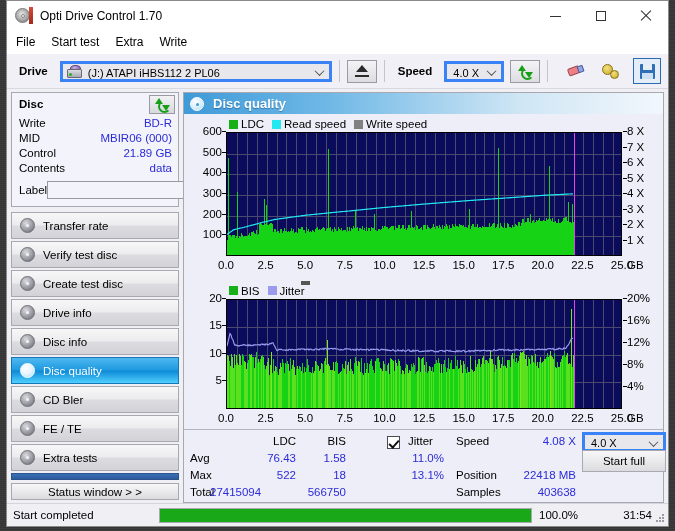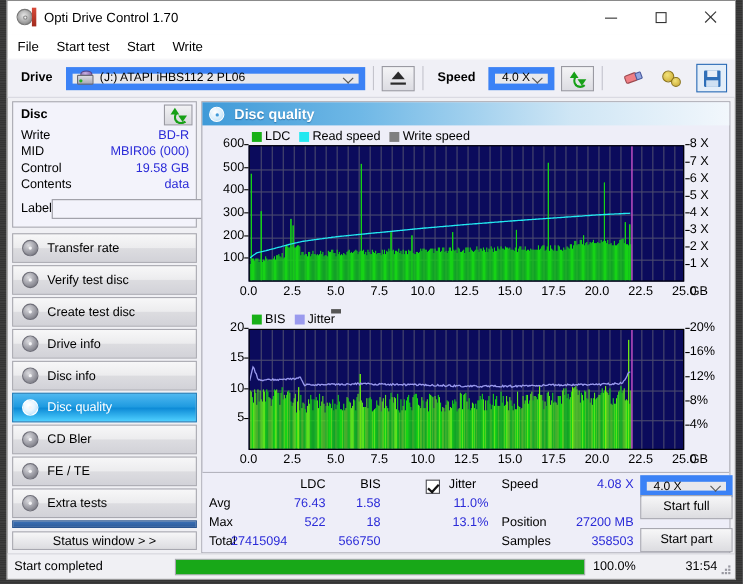--- a/index.html
+++ b/index.html
@@ -69,22 +69,22 @@
   .menu-item{font-size:12px;color:#000;margin-right:16px;}
   
   .toolbar{
     flex:0 0 auto;height:34px;background:#f0f0f6;
     border-top:1px solid #ffffff;
     display:flex;align-items:center;padding:0 6px;
     border-bottom:1px solid #d8d8e0;
   }
   .tb-label{font-weight:bold;font-size:11.5px;color:#000;margin:0 12px 0 6px;}
   .combo{
-    height:21px;background:#e8e8ec;border:6px solid #3b82f6;
-    display:flex;align-items:center;box-sizing:border-box;
+    height:21px;background:#e8e8ec;border:3px solid #3b82f6;
+    display:flex;align-items:flex-end;box-sizing:border-box;
     font-size:11px;color:#000;position:relative;
   }
   .combo .chev{
     position:absolute;right:6px;top:50%;margin-top:-2px;
     width:7px;height:7px;
   }
   .combo .chev:before{
     content:"";position:absolute;left:0;top:0;width:6px;height:6px;
     border-right:1.4px solid #555;border-bottom:1.4px solid #555;
     transform:rotate(45deg) translate(-1px,-1px);
@@ -316,21 +316,21 @@
         </div>
       <div class="win-btn">
           <span class="g-close"></span>
         </div>
     </div>
   </div>
 
   <div class="menubar">
     <div class="menu-item">File</div>
     <div class="menu-item">Start test</div>
-    <div class="menu-item">Start</div>
+    <div class="menu-item">Extra</div>
     <div class="menu-item">Write</div>
   </div>
 
   <div class="toolbar">
     <div class="tb-label">Drive</div>
     <div class="combo drive-combo">
       <span class="drive-icon">
         <span class="top"></span>
           <span class="body"></span>
           <span class="led"></span>
@@ -392,21 +392,21 @@
           <div class="disc-row">
             <span class="k">Write</span>
             <span class="v">BD-R</span>
           </div>
           <div class="disc-row">
             <span class="k">MID</span>
             <span class="v">MBIR06 (000)</span>
           </div>
           <div class="disc-row">
             <span class="k">Control</span>
-            <span class="v">19.58 GB</span>
+            <span class="v">21.89 GB</span>
           </div>
           <div class="disc-row">
             <span class="k">Contents</span>
             <span class="v">data</span>
           </div>
           <div class="label-row">
             <span class="k">Label</span>
             <input class="label-input" type="text" value="" style="">
             <span class="cd-btn">
               <span class="cd-g"></span>
@@ -1369,29 +1369,28 @@
             <div class="st v" style="left:112px;top:22px;width:50px;text-align:right">1.58</div>
             <div class="st v" style="left:112px;top:39px;width:50px;text-align:right">18</div>
             <div class="st v" style="left:112px;top:56px;width:50px;text-align:right">566750</div>
             <div class="chk" style="left:203px;top:6px"></div>
             <div class="st" style="left:224px;top:5px">Jitter</div>
             <div class="st v" style="left:195px;top:22px;width:65px;text-align:right">11.0%</div>
             <div class="st v" style="left:195px;top:39px;width:65px;text-align:right">13.1%</div>
             <div class="st" style="left:272px;top:5px">Speed</div>
             <div class="st v" style="left:330px;top:5px;width:62px;text-align:right">4.08 X</div>
             <div class="st" style="left:272px;top:39px">Position</div>
-            <div class="st v" style="left:320px;top:39px;width:72px;text-align:right">27200 MB</div>
+            <div class="st v" style="left:320px;top:39px;width:72px;text-align:right">22418 MB</div>
             <div class="st" style="left:272px;top:56px">Samples</div>
-            <div class="st v" style="left:320px;top:56px;width:72px;text-align:right">358503</div>
+            <div class="st v" style="left:320px;top:56px;width:72px;text-align:right">403638</div>
             <div class="combo" style="position:absolute;left:398px;top:2px;width:84px;height:20px;padding-left:6px">
               <span>4.0 X</span>
               <div class="chev"></div>
             </div>
             <div class="btn" style="left:398px;top:20px;width:84px;height:22px">Start full</div>
-            <div class="btn" style="left:398px;top:50px;width:84px;height:22px">Start part</div>
           </div>
       </div>
     </div>
   </div>
 
   <div class="statusbar">
     <div class="sb-text">Start completed</div>
     <div class="sb-prog">
       <div class="fill" id="progfill" style="width: 100%;"></div>
     </div>

